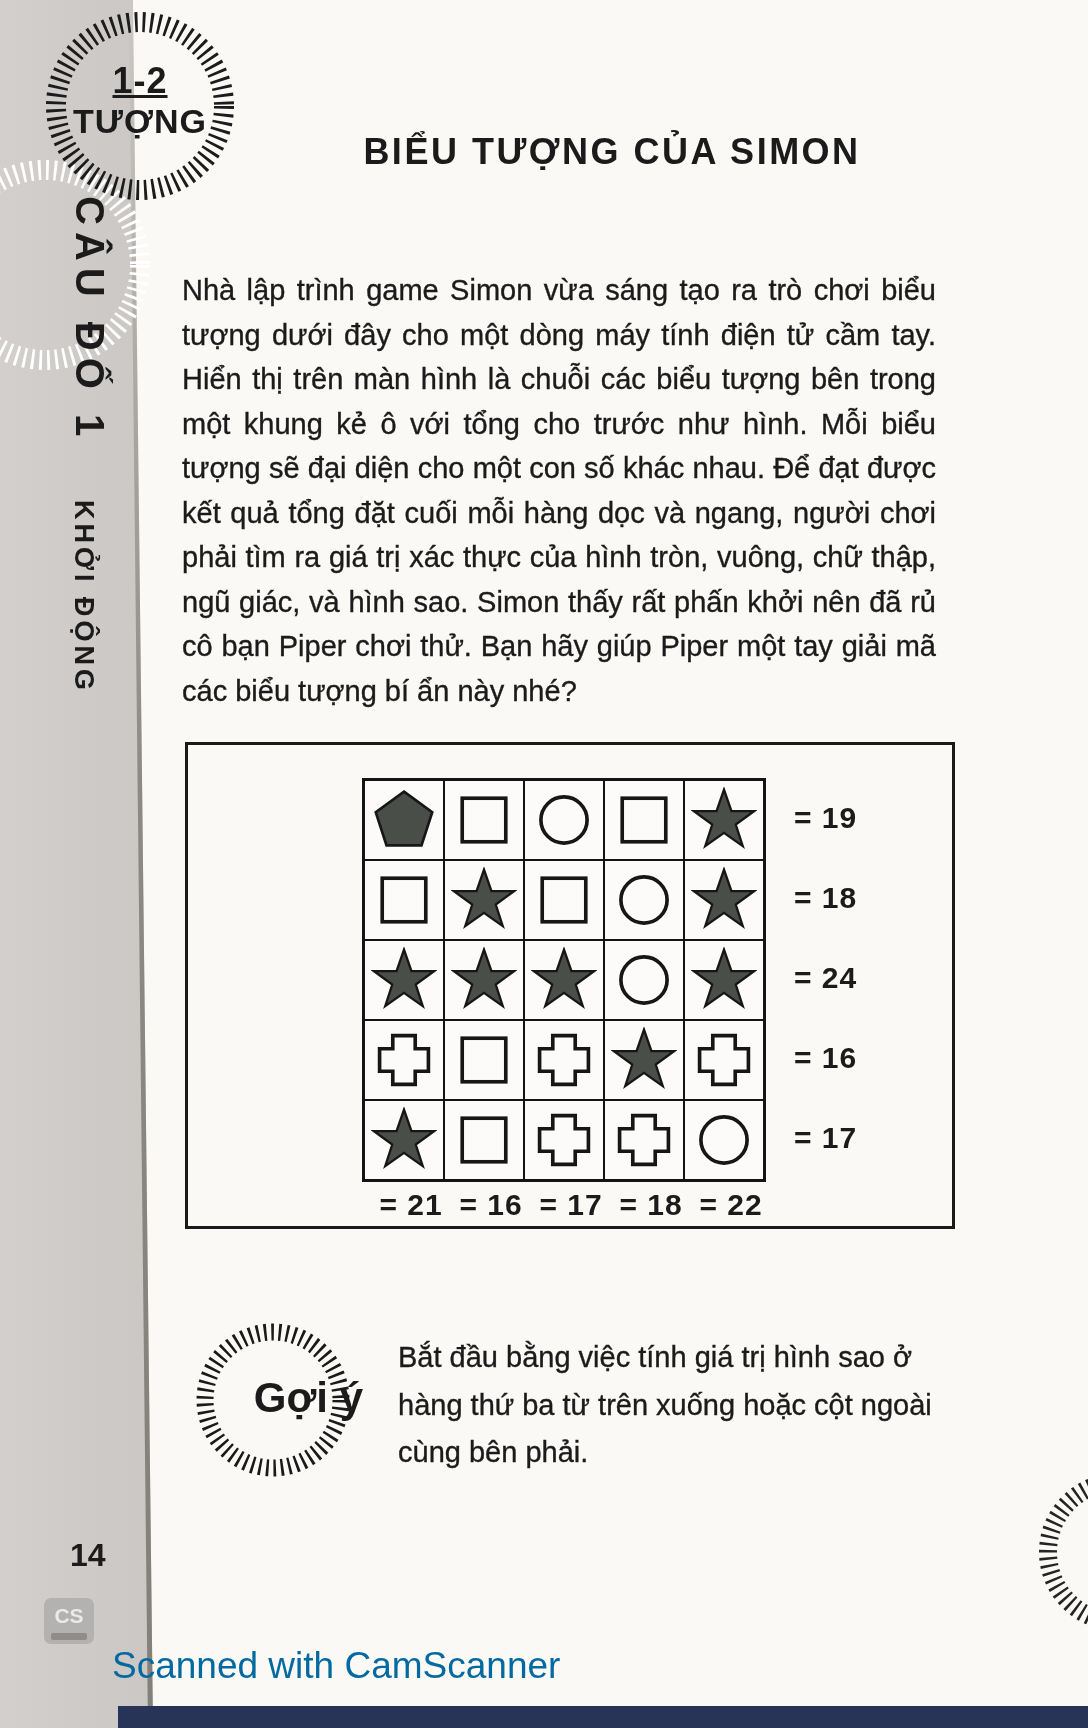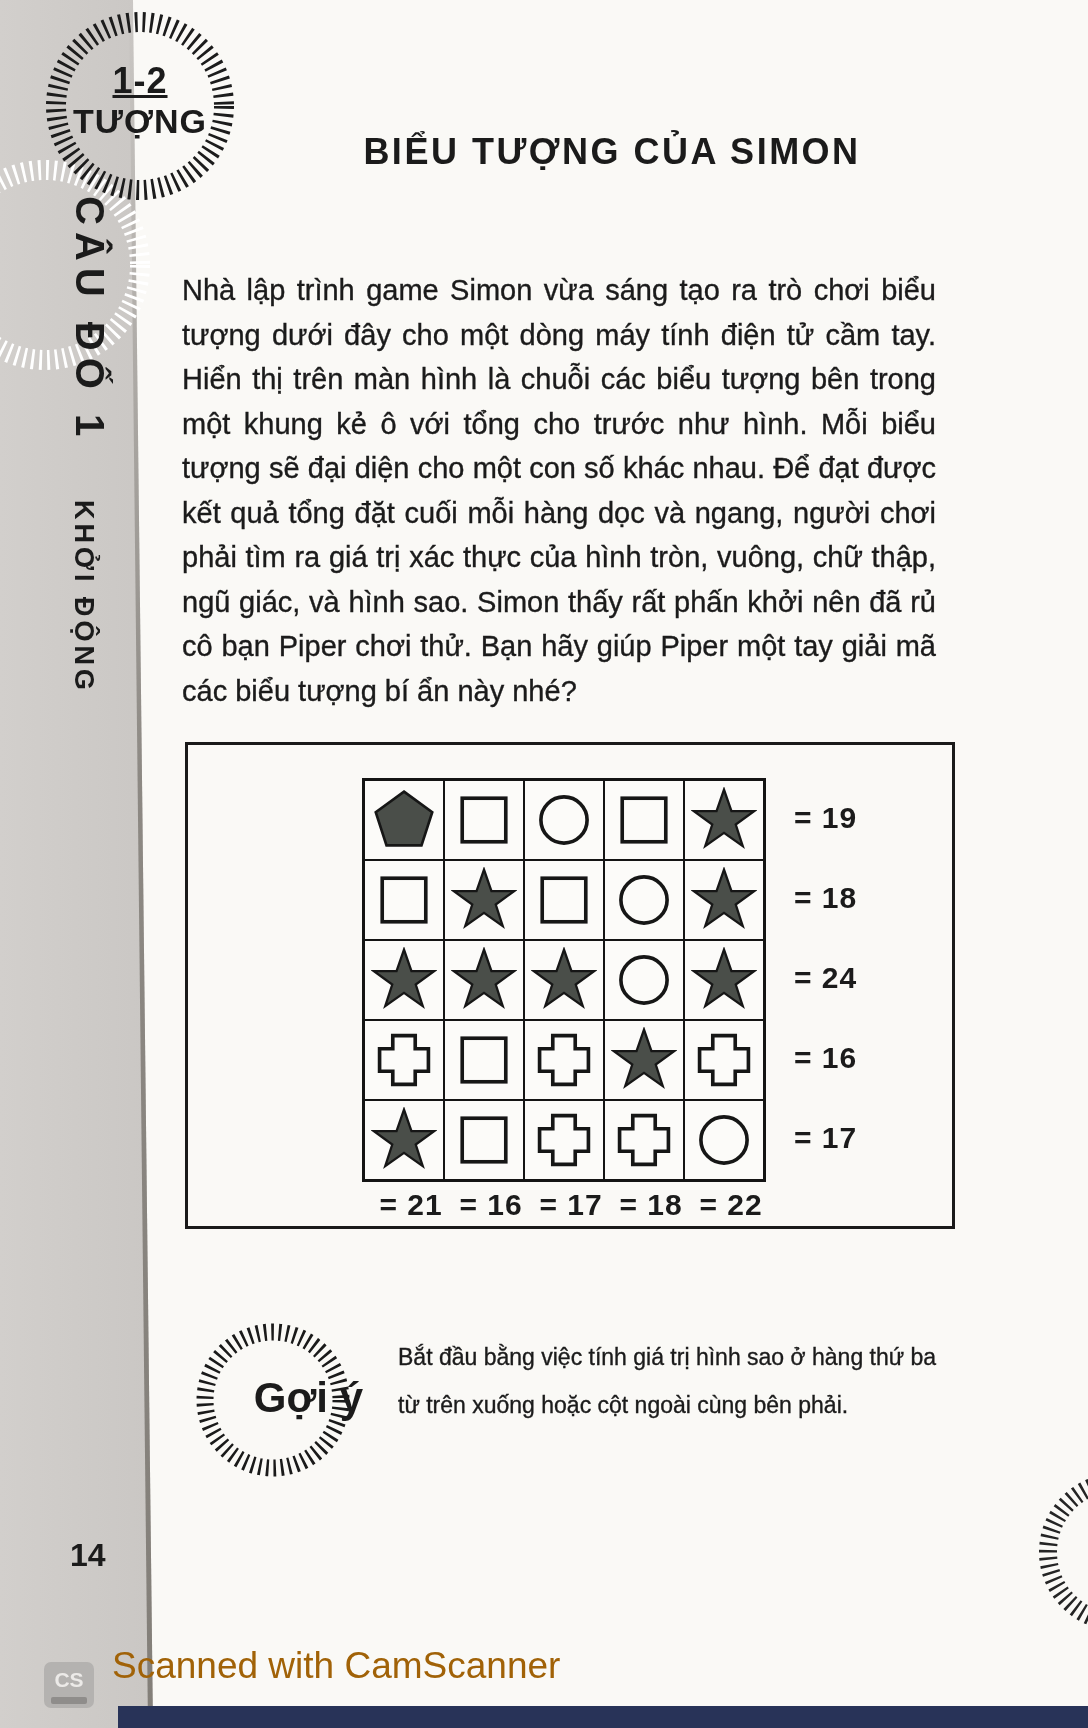--- a/index.html
+++ b/index.html
@@ -51,26 +51,26 @@
   .rowsums div{height:80px;display:flex;align-items:center;
     font-size:30px;font-weight:600;letter-spacing:1px;}
   .colsums{left:362px;top:1180px;display:flex;margin-top:8px;}
   .colsums div{width:80px;text-align:center;font-size:30px;font-weight:600;
     letter-spacing:1px;transform:translateX(9px);}
 
   
   .hint-ring{left:183px;top:1310px;}
   .hint-label{left:183px;top:1374px;width:180px;text-align:right;
     font-size:42px;font-weight:bold;}
-  .hint-text{left:398px;top:1334px;width:548px;font-size:23px;line-height:47.5px;}
+  .hint-text{left:398px;top:1334px;width:548px;font-size:29px;line-height:47.5px;}
 
   .page-num{left:70px;top:1537px;font-size:32px;font-weight:bold;}
 
   
-  .cs-icon{left:44px;top:1662px;width:50px;height:46px;background:#b4b2b0;
+  .cs-icon{left:44px;top:1598px;width:50px;height:46px;background:#b4b2b0;
     border-radius:7px;display:flex;align-items:flex-start;justify-content:center;
     font-weight:bold;font-size:21px;color:#eceae8;padding-top:6px;box-sizing:border-box;}
   .cs-base{position:absolute;bottom:4px;left:7px;right:7px;height:7px;
     background:#8f8d8b;border-radius:2px;}
   .wm-text{left:112px;top:1645px;font-size:37px;color:#c3c3c3;}
 
   .bottom-bar{left:118px;top:1706px;width:970px;height:22px;background:#283358;}
 </style>
 </head>
 <body>
@@ -246,15 +246,15 @@
 <div class="abs page-num">14</div>
 
 <svg class="abs deco-br" width="180" height="180">
   <circle cx="90" cy="90" r="70" fill="none" stroke="#242424" stroke-width="18" stroke-dasharray="2.5 4.8"></circle>
 </svg>
 
 <div class="abs cs-icon">
   <span>CS</span>
   <div class="cs-base"></div>
 </div>
-<div class="abs wm-text" style="color: #a16207;">Scanned with CamScanner</div>
+<div class="abs wm-text" style="color: #0369a1;">Scanned with CamScanner</div>
 
 <div class="abs bottom-bar" style="background: rgb(40, 51, 88);"></div>
 
 </body></html>

